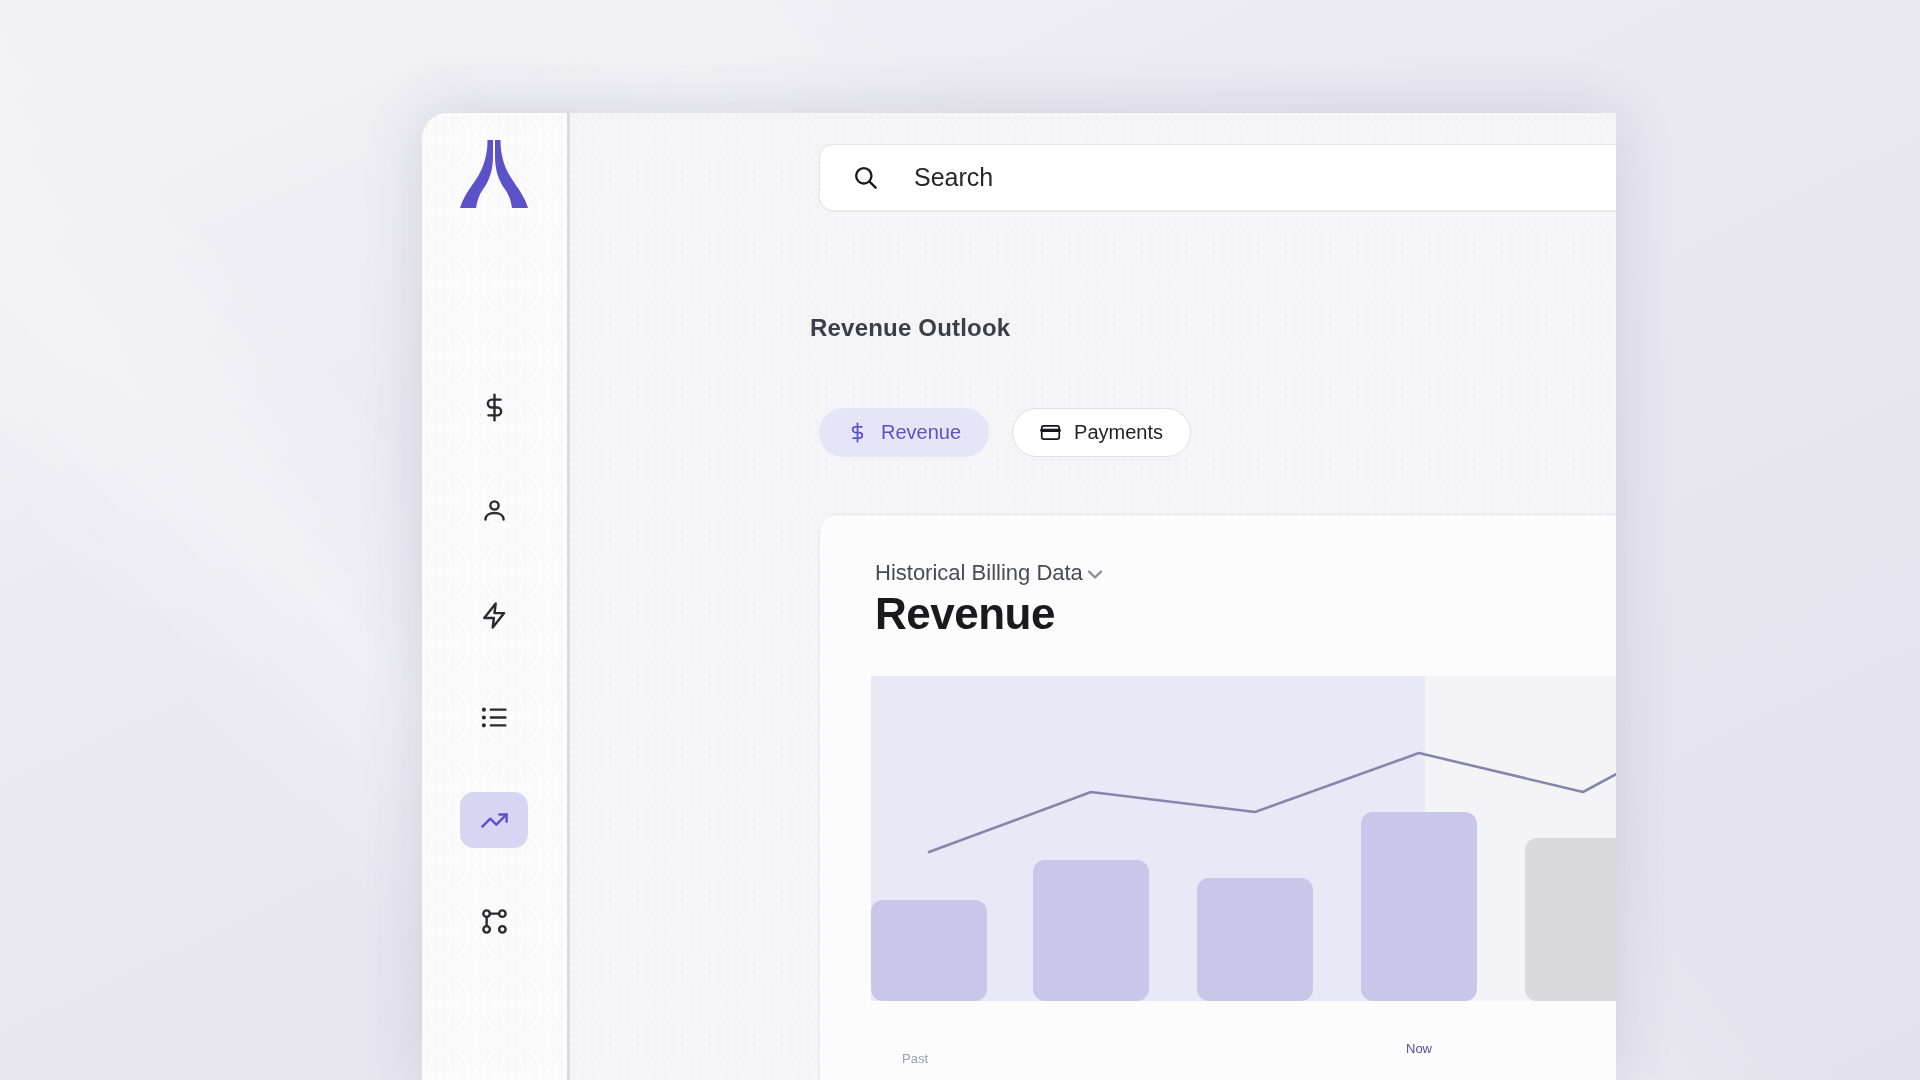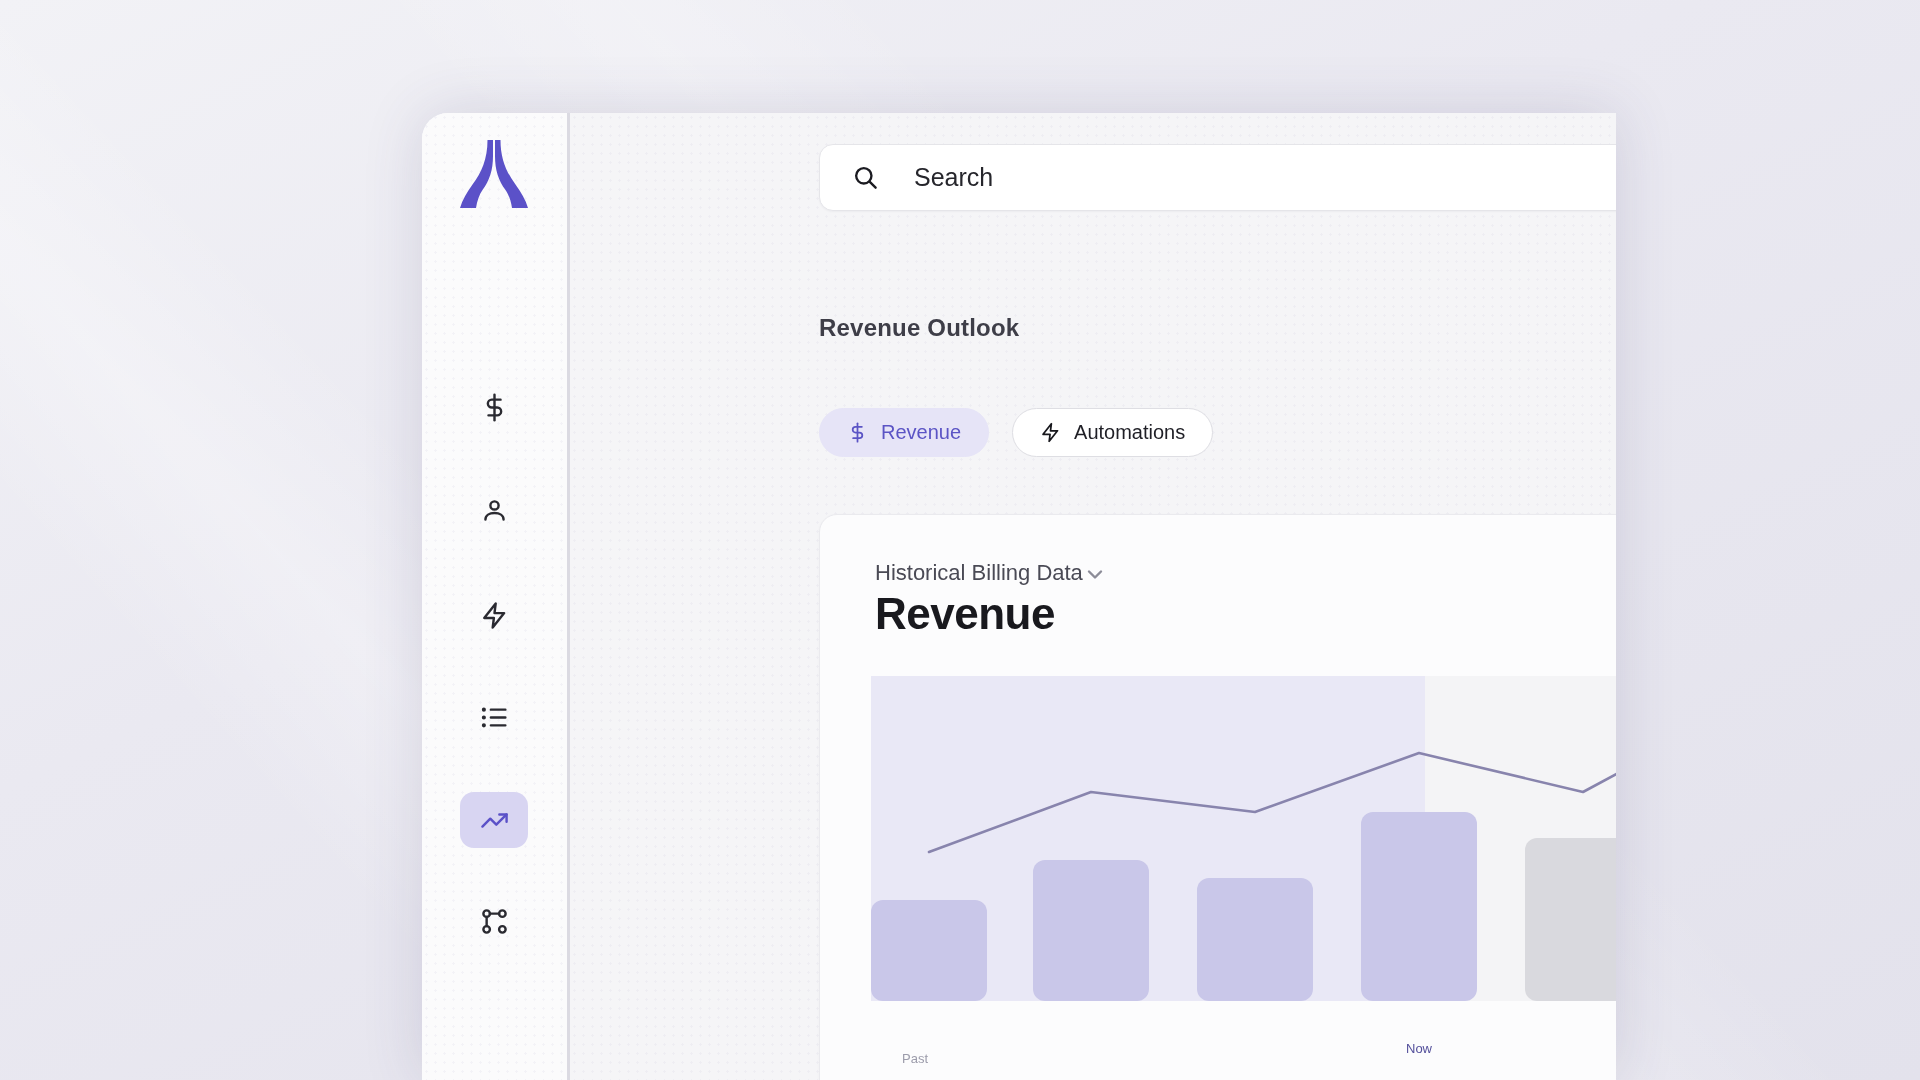--- a/index.html
+++ b/index.html
@@ -58,21 +58,21 @@
     stroke:#1B1B21; stroke-width:2.1; fill:none; stroke-linecap:round; }
   .searchbar input{
     position:absolute; left:94px; right:110px; top:0; bottom:0; border:none; outline:none;
     background:transparent; font-family:"Liberation Sans",sans-serif;
     font-size:25px; color:#1F1F26;
   }
   .searchbar input::placeholder{ color:#26262C; opacity:1; }
 
   
   .page-title{
-    position:absolute; left:249px; top:201px; font-size:24px; font-weight:700;
+    position:absolute; left:240px; top:201px; font-size:24px; font-weight:700;
     color:#3E3E48; letter-spacing:.2px;
   }
   .tabs{ position:absolute; left:249px; top:295px; display:flex; gap:23px; }
   .tab{
     height:49px; border-radius:25px; display:flex; align-items:center; gap:13px;
     padding:0 27px; background:#FFFFFF; border:1px solid #DEDEE3; cursor:pointer;
     font-size:20px; color:#1F1F26; font-weight:500;
   }
   .tab svg{ width:21px; height:21px; stroke:#17171C; stroke-width:2; fill:none;
     stroke-linecap:round; stroke-linejoin:round; }
@@ -175,23 +175,24 @@
     <div class="tabs">
       <div class="tab active">
         <svg viewBox="0 0 24 24">
           <path d="M12 1.5v21"></path>
             <path d="M17 5.5H9.75a3.25 3.25 0 0 0 0 6.5h4.5a3.25 3.25 0 0 1 0 6.5H7"></path>
         </svg>
         <span>Revenue</span>
       </div>
       <div class="tab">
         <svg viewBox="0 0 24 24">
-          <path d="M13 2 3.5 14h8l-1 8L20 10h-8l1-8z"></path>
-        </svg>
-        <span>Automations</span>
+          <rect x="2" y="4.5" width="20" height="15" rx="2.5"></rect>
+          <path d="M2 9.5h20" stroke-width="3.6"></path>
+        </svg>
+        <span>Payments</span>
       </div>
     </div>
 
     <div class="card">
       <div class="card-subtitle-row">
         <span class="card-subtitle">Historical Billing Data</span>
         <svg class="chevron-down" viewBox="0 0 24 24">
           <path d="M6 9.5 12 15.5 18 9.5"></path>
         </svg>
       </div>

